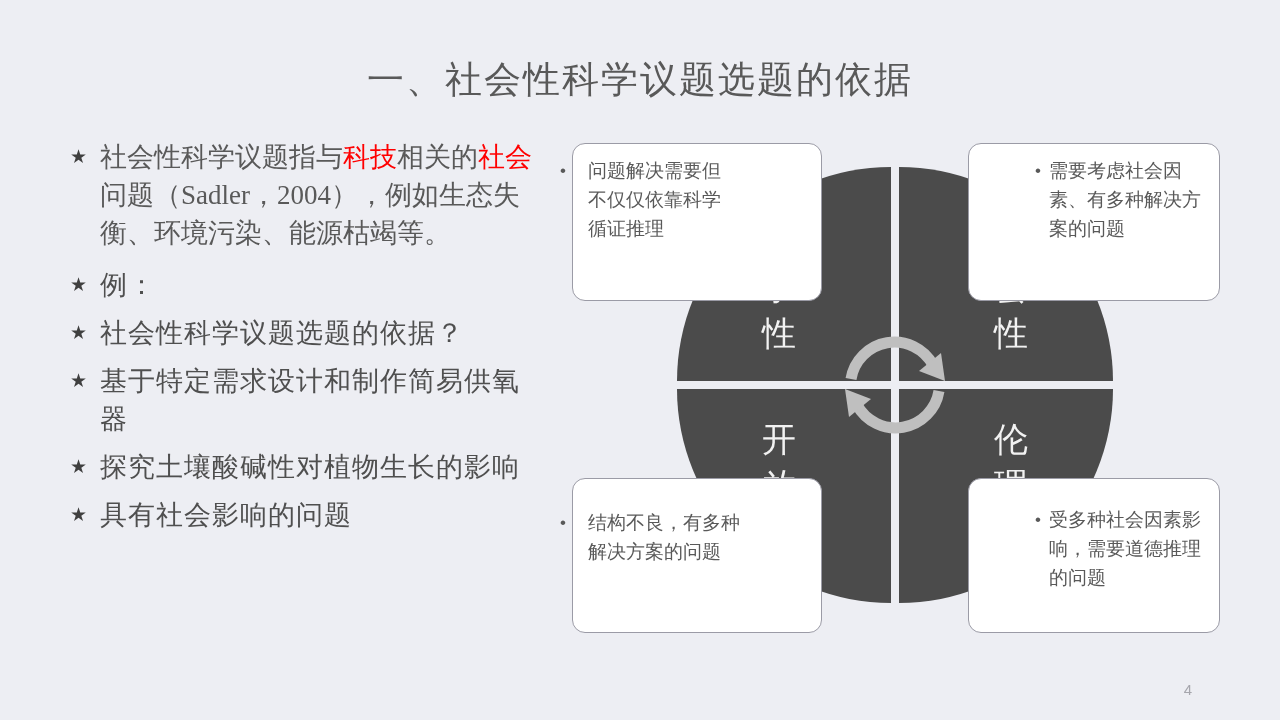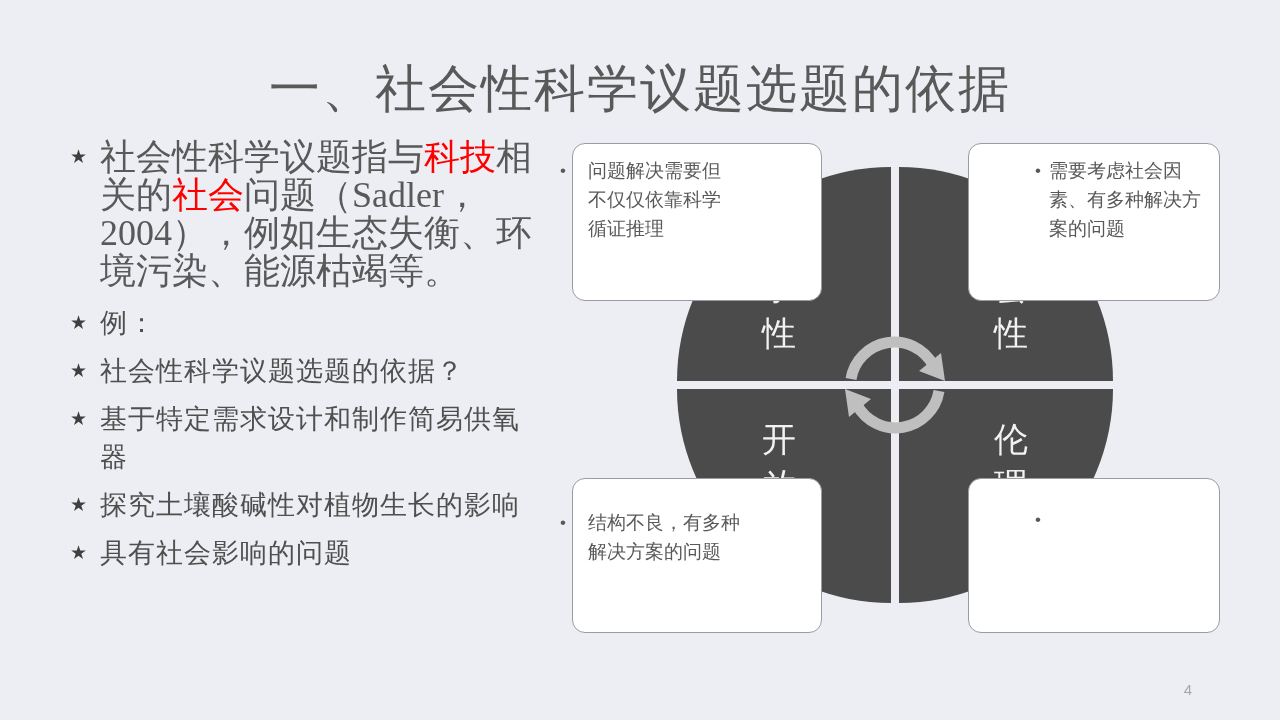--- a/index.html
+++ b/index.html
@@ -16,21 +16,21 @@
   }
 
   
   .slide-title {
     position: absolute;
     left: 0;
     top: 55px;
     width: 1280px;
     text-align: center;
     font-family: "Liberation Sans", sans-serif;
-    font-size: 51px;
+    font-size: 37px;
     color: #595959;
     letter-spacing: 2px;
     white-space: nowrap;
   }
 
   
   .bullets {
     position: absolute;
     left: 62px;
     top: 138px;
@@ -53,21 +53,21 @@
   }
   .bullet-text {
     flex: 1 1 auto;
     color: #595959;
     font-size: 27px;
     line-height: 38px;
   }
   
   .bullet-row.para .bullet-text {
     font-family: "Liberation Serif", "DejaVu Serif", serif;
-    font-size: 36px;
+    font-size: 27px;
     letter-spacing: 0px;
   }
   
   .bullet-row.kai .bullet-text {
     font-family: "Liberation Serif", "DejaVu Serif", serif;
     font-size: 27px;
     color: #4f4f4f;
     letter-spacing: 1px;
   }
   .bullet-row.kai.tight { margin-bottom: 10px; }
@@ -267,18 +267,19 @@
   <div class="card card-bl">
     <div class="card-text">
       <span class="card-bullet">•</span>
       <span class="card-body">结构不良，有多种解决方案的问题</span>
     </div>
   </div>
 
   <div class="card card-br">
     <div class="card-text">
       <span class="card-bullet">•</span>
+      <span class="card-body">受多种社会因素影响，需要道德推理的问题</span>
     </div>
   </div>
 
 </div>
 
 <div class="page-number">4</div>
 
 </body></html>

